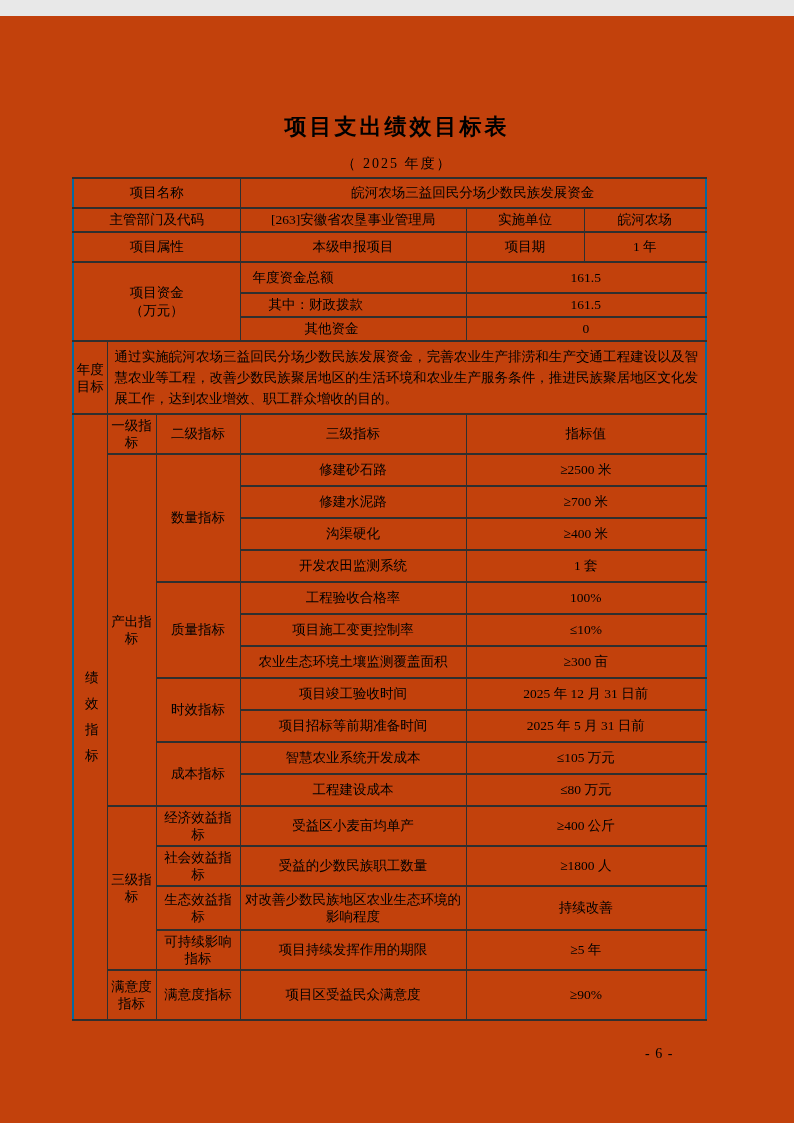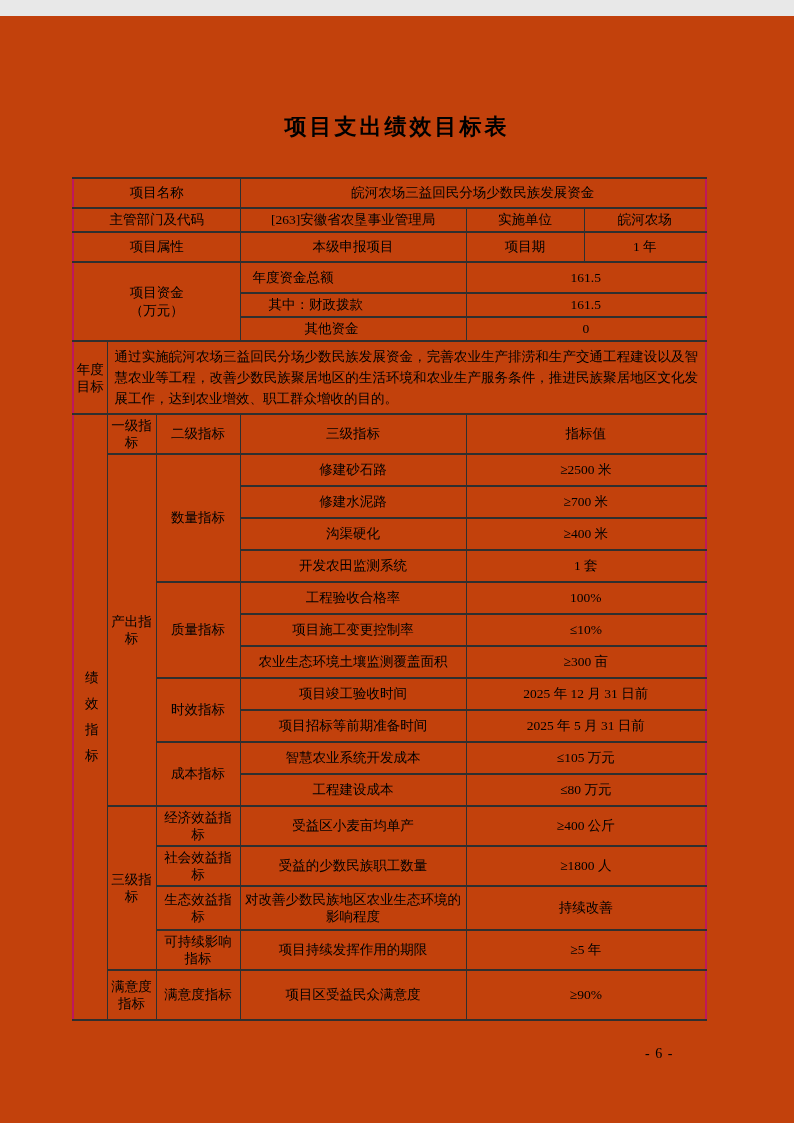--- a/index.html
+++ b/index.html
@@ -18,21 +18,21 @@
     font-family: "Liberation Sans", "DejaVu Sans", sans-serif;
     font-weight: 700; font-size: 22px; letter-spacing: 3px;
   }
   .doc-subtitle {
     position: absolute; top: 139px; left: 0; width: 100%;
     text-align: center; font-size: 14px; letter-spacing: 2px;
   }
   table.main {
     position: absolute; top: 161px; left: 72px;
     width: 633px; border-collapse: collapse; table-layout: fixed;
-    border: 2px solid #be185d;
+    border: 2px solid #0369a1;
   }
   td {
     border: 1px solid #2f2f2f;
     border-top-width: 2px; border-bottom-width: 2px;
     font-size: 13.5px; line-height: 18px;
     text-align: center; vertical-align: middle;
     padding: 2px 4px; overflow: hidden;
   }
   td.left { text-align: left; }
   td.ind1 { padding-left: 12px; }
@@ -49,20 +49,21 @@
     position: absolute; top: 1030px; left: 645px;
     font-size: 14px; letter-spacing: 1px;
   }
 </style>
 </head>
 <body>
 
 <div class="page">
 
   <div class="doc-title">项目支出绩效目标表</div>
+  <div class="doc-subtitle">（  2025  年度）</div>
 
   <table class="main">
     <colgroup>
       <col style="width:34px">
         <col style="width:49px">
         <col style="width:84px">
       <col style="width:226px">
         <col style="width:118px">
         <col style="width:122px">
     </colgroup>

